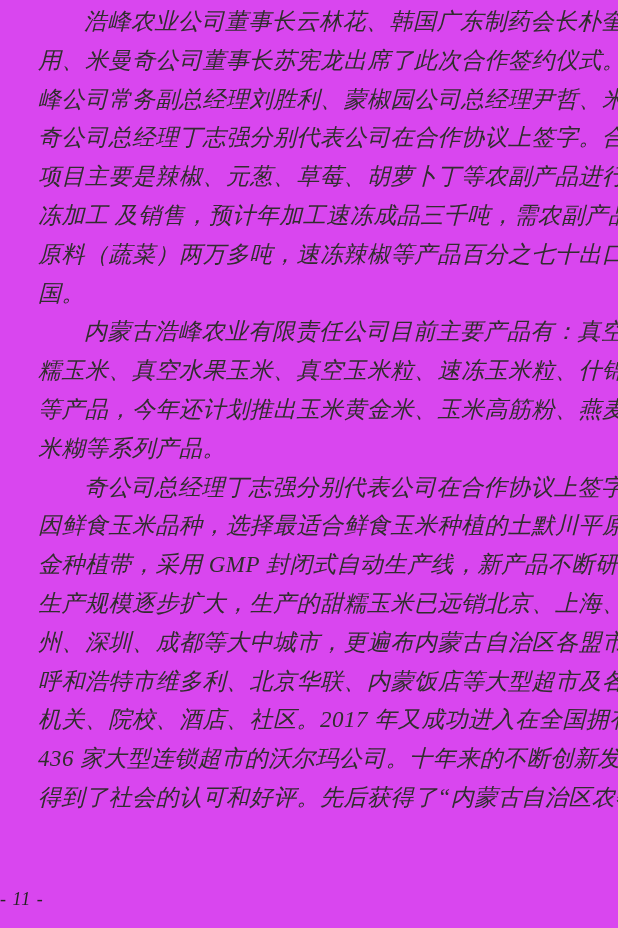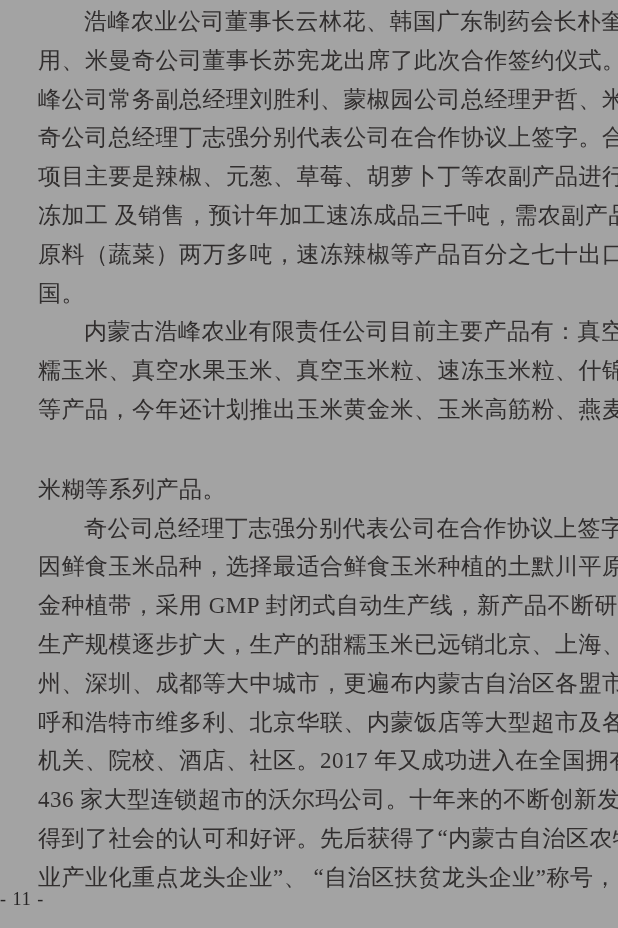--- a/index.html
+++ b/index.html
@@ -43,45 +43,44 @@
     width: 100%;
     text-align: left;
     font-size: 18px;
     color: #262424;
     letter-spacing: 1px;
   }
 </style>
 </head>
 <body>
 
-<div class="page" style="background: #a3a3a3;">
+<div class="page" style="background: #d946ef; font-style: italic;">
   <div class="doc-body">
       <div>
         <div class="text-line indent" style="color: rgb(49, 46, 46);">浩峰农业公司董事长云林花、韩国广东制药会长朴奎</div>
         <div class="text-line" style="color: rgb(49, 46, 46);">用、米曼奇公司董事长苏宪龙出席了此次合作签约仪式。浩</div>
         <div class="text-line" style="color: rgb(49, 46, 46);">峰公司常务副总经理刘胜利、蒙椒园公司总经理尹哲、米曼</div>
         <div class="text-line" style="color: rgb(49, 46, 46);">奇公司总经理丁志强分别代表公司在合作协议上签字。合作</div>
         <div class="text-line" style="color: rgb(49, 46, 46);">项目主要是辣椒、元葱、草莓、胡萝卜丁等农副产品进行速</div>
         <div class="text-line" style="color: rgb(49, 46, 46);">冻加工 及销售，预计年加工速冻成品三千吨，需农副产品</div>
         <div class="text-line" style="color: rgb(49, 46, 46);">原料（蔬菜）两万多吨，速冻辣椒等产品百分之七十出口韩</div>
         <div class="text-line para-end" style="color: rgb(49, 46, 46);">国。</div>
       </div>
       <div>
         <div class="text-line indent" style="color: rgb(49, 46, 46);">内蒙古浩峰农业有限责任公司目前主要产品有：真空甜</div>
         <div class="text-line" style="color: rgb(49, 46, 46);">糯玉米、真空水果玉米、真空玉米粒、速冻玉米粒、什锦菜</div>
         <div class="text-line" style="color: rgb(49, 46, 46);">等产品，今年还计划推出玉米黄金米、玉米高筋粉、燕麦玉</div>
-        <div class="text-line para-end" style="color: rgb(49, 46, 46); margin-top: 41px;">米糊等系列产品。</div>
+        <div class="text-line para-end" style="color: rgb(49, 46, 46);">米糊等系列产品。</div>
       </div>
       <div>
         <div class="text-line indent" style="color: rgb(49, 46, 46);">奇公司总经理丁志强分别代表公司在合作协议上签字</div>
         <div class="text-line" style="color: rgb(49, 46, 46);">因鲜食玉米品种，选择最适合鲜食玉米种植的土默川平原黄</div>
         <div class="text-line" style="color: rgb(49, 46, 46);">金种植带，采用 GMP 封闭式自动生产线，新产品不断研发，</div>
         <div class="text-line" style="color: rgb(49, 46, 46);">生产规模逐步扩大，生产的甜糯玉米已远销北京、上海、广</div>
         <div class="text-line" style="color: rgb(49, 46, 46);">州、深圳、成都等大中城市，更遍布内蒙古自治区各盟市及</div>
         <div class="text-line" style="color: rgb(49, 46, 46);">呼和浩特市维多利、北京华联、内蒙饭店等大型超市及各大</div>
         <div class="text-line" style="color: rgb(49, 46, 46);">机关、院校、酒店、社区。2017 年又成功进入在全国拥有</div>
         <div class="text-line" style="color: rgb(49, 46, 46);">436 家大型连锁超市的沃尔玛公司。十年来的不断创新发展，</div>
         <div class="text-line" style="color: rgb(49, 46, 46);">得到了社会的认可和好评。先后获得了“内蒙古自治区农牧</div>
-        <div class="text-line para-end" style="color: rgb(49, 46, 46);">业产业化重点龙头企业”、 “自治区扶贫龙头企业”称号，</div>
       </div>
     </div>
   <div class="page-number">- 11 -</div>
 </div>
 
 </body></html>

